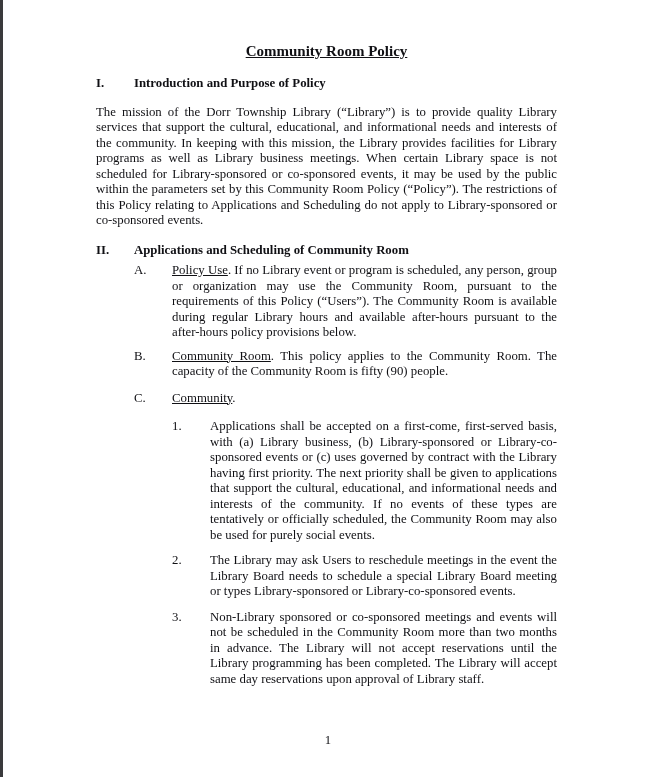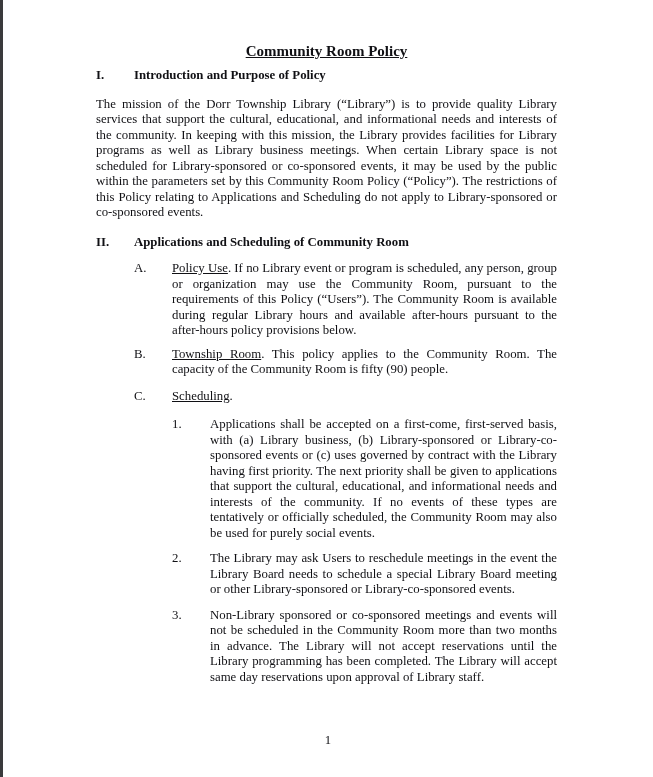--- a/index.html
+++ b/index.html
@@ -15,21 +15,21 @@
     background: #ffffff;
     border-left: 3px solid #3a3a3c;
     padding: 42px 96px 0 93px;
     overflow: hidden;
     font-family: "Liberation Serif", "DejaVu Serif", serif;
     font-size: 12.8px;
     line-height: 15.5px;
     color: #101014;
   }
   .title {
-    margin: 0 0 8px 0;
+    margin: 0 0 16px 0;
     text-align: center;
     font-size: 15px;
     line-height: 18px;
     font-weight: bold;
     text-decoration: underline;
   }
   .sect-head {
     display: flex;
   }
   .sect-head .heading-text {
@@ -46,21 +46,21 @@
   }
   .li {
     display: flex;
   }
   .li .li-body {
     flex: 1 1 auto;
     text-align: justify;
   }
   .lvl1 { margin-left: 38px; }
   .lvl2 { margin-left: 76px; }
-  .mb5  { margin-bottom: 11px; }
+  .mb5  { margin-bottom: 5px; }
   .mb8  { margin-bottom: 8px; }
   .mb10 { margin-bottom: 10px; }
   .mb11 { margin-bottom: 11px; }
   .mb13 { margin-bottom: 13px; }
   .page-number {
     position: absolute;
     left: 0;
     right: 0;
     top: 733px;
     text-align: center;
@@ -87,36 +87,36 @@
     <span class="heading-text">Applications and Scheduling of Community Room</span>
   </div>
 
   <div class="li lvl1 mb8">
     <span class="col-num">A.</span>
     <div class="li-body"><span class="u">Policy Use</span><span>.</span> <span>If no Library event or program is scheduled, any person, group or organization may use the Community Room, pursuant to the requirements of this Policy (“Users”).  The Community Room is available during regular Library hours and available after-hours pursuant to the after-hours policy provisions below.</span></div>
   </div>
 
   <div class="li lvl1 mb11">
     <span class="col-num">B.</span>
-    <div class="li-body"><span class="u">Township Room</span><span>.</span> <span>This policy applies to the Community Room.  The capacity of the Community Room is fifty (90) people.</span></div>
+    <div class="li-body"><span class="u">Community Room</span><span>.</span> <span>This policy applies to the Community Room.  The capacity of the Community Room is fifty (90) people.</span></div>
   </div>
 
   <div class="li lvl1 mb13">
     <span class="col-num">C.</span>
-    <div class="li-body"><span class="u">Scheduling</span><span>.</span> <span></span></div>
+    <div class="li-body"><span class="u">Community</span><span>.</span> <span></span></div>
   </div>
 
   <div class="li lvl2 mb10">
     <span class="col-num">1.</span>
     <div class="li-body">Applications shall be accepted on a first-come, first-served basis, with (a) Library business, (b) Library-sponsored or Library-co-sponsored events or (c) uses governed by contract with the Library having first priority.  The next priority shall be given to applications that support the cultural, educational, and informational needs and interests of the community.  If no events of these types are tentatively or officially scheduled, the Community Room may also be used for purely social events.</div>
   </div>
 
   <div class="li lvl2 mb10">
     <span class="col-num">2.</span>
-    <div class="li-body">The Library may ask Users to reschedule meetings in the event the Library Board needs to schedule a special Library Board meeting or other Library-sponsored or Library-co-sponsored events.</div>
+    <div class="li-body">The Library may ask Users to reschedule meetings in the event the Library Board needs to schedule a special Library Board meeting or types Library-sponsored or Library-co-sponsored events.</div>
   </div>
 
   <div class="li lvl2">
     <span class="col-num">3.</span>
     <div class="li-body">Non-Library sponsored or co-sponsored meetings and events will not be scheduled in the Community Room more than two months in advance.  The Library will not accept reservations until the Library programming has been completed.  The Library will accept same day reservations upon approval of Library staff.</div>
   </div>
 
   <div class="page-number">1</div>
 
 </div>

